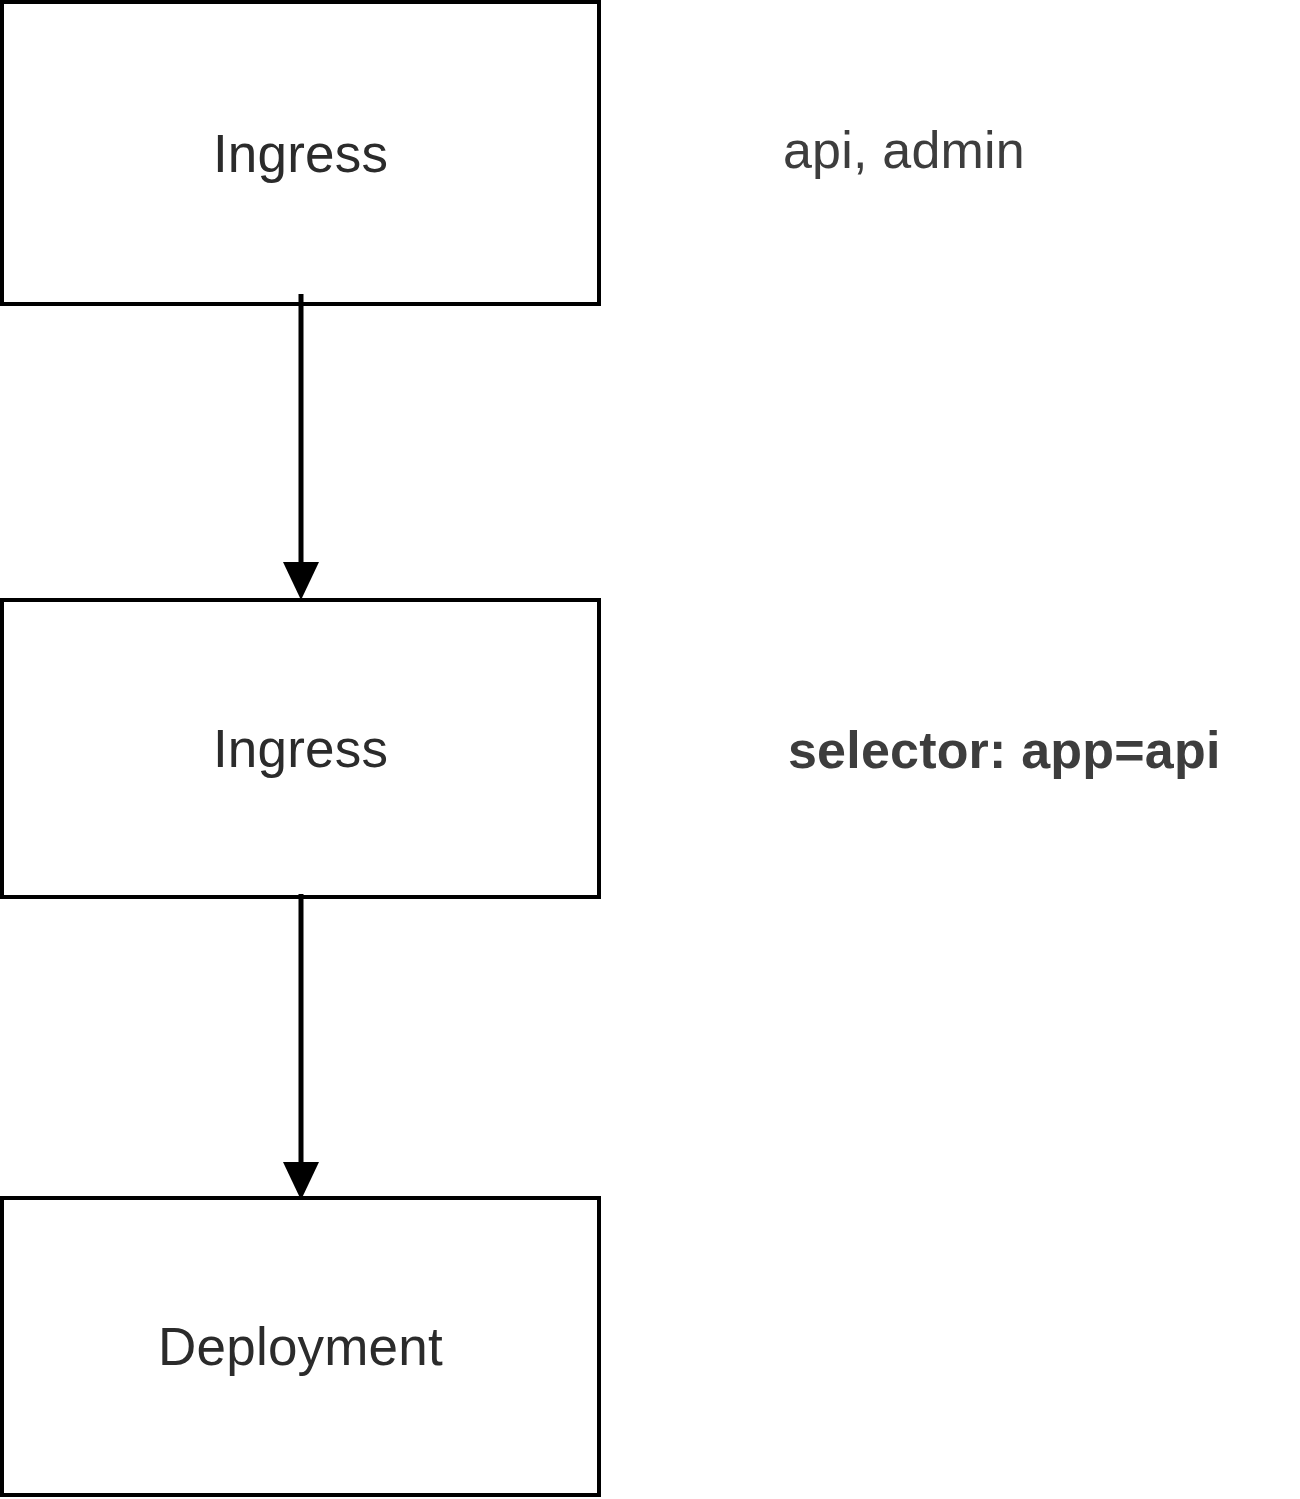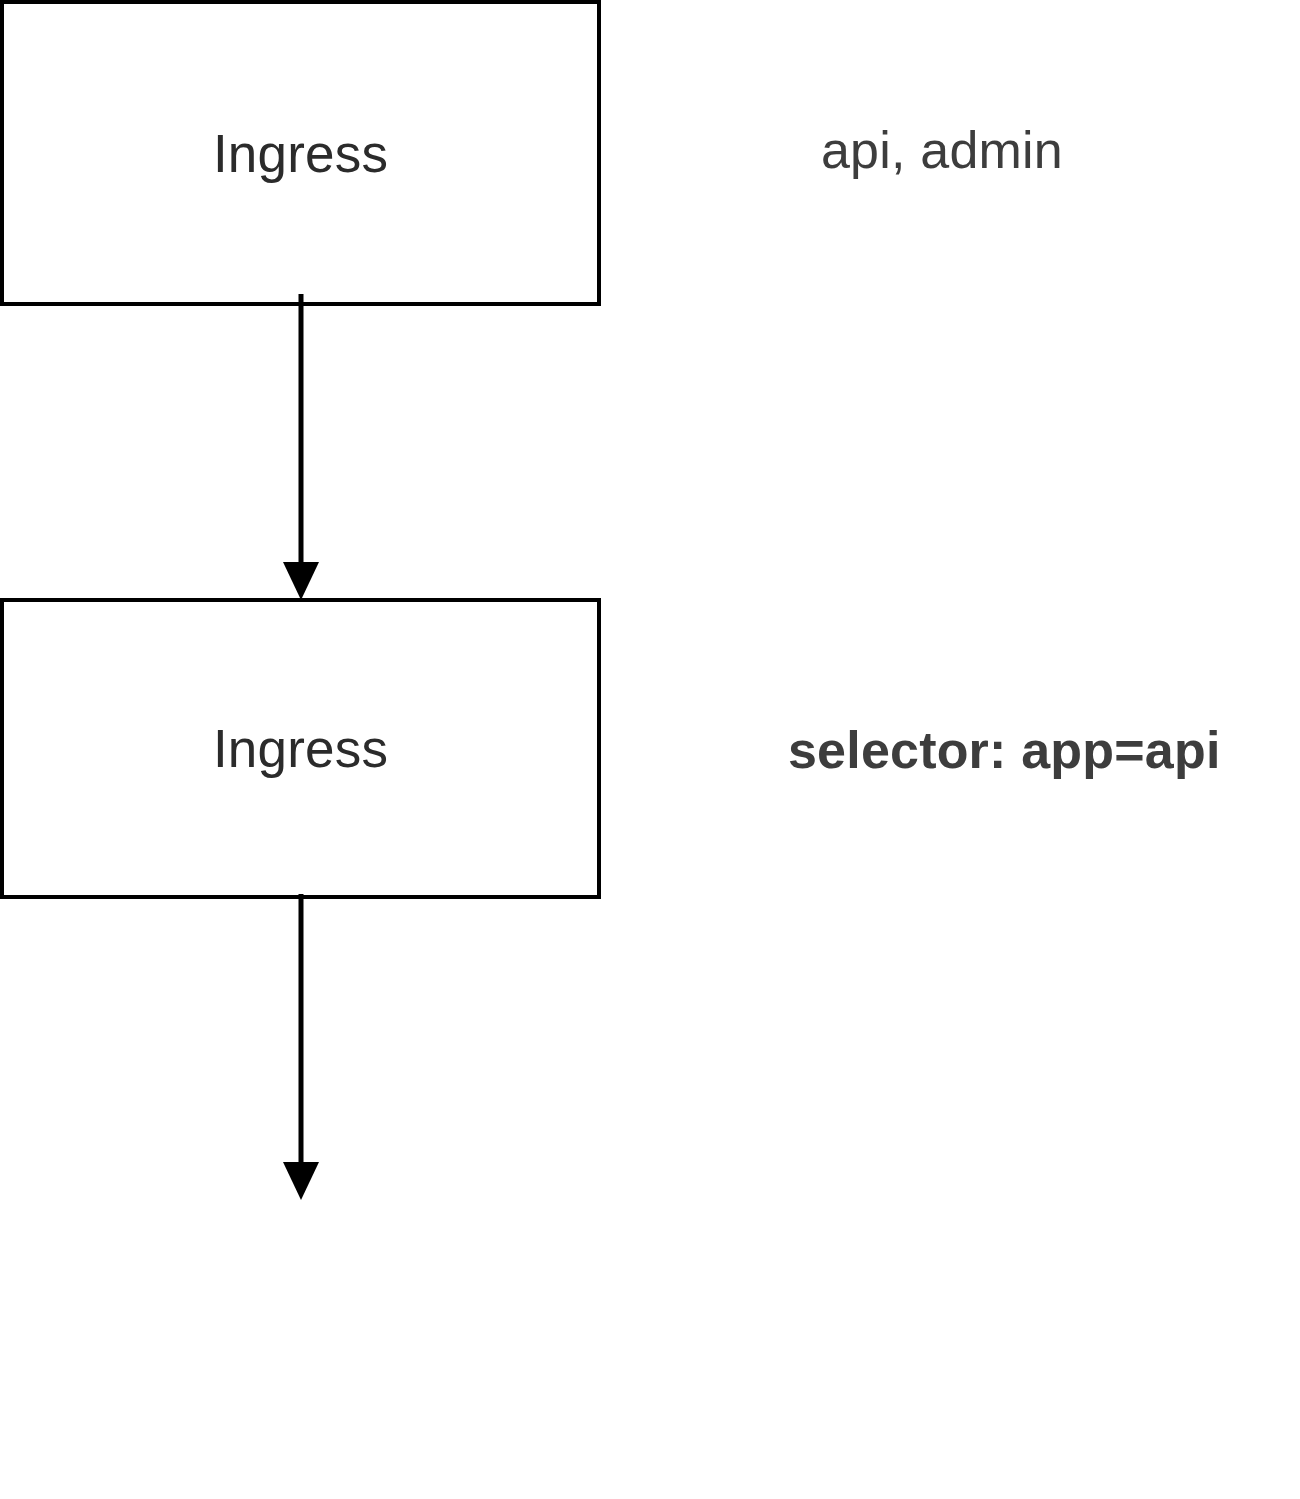--- a/index.html
+++ b/index.html
@@ -60,21 +60,21 @@
   
   .annotation {
     position: absolute;
     font-size: 52px;
     line-height: 1;
     color: #3d3d3d;
     white-space: nowrap;
     font-weight: 400;
     letter-spacing: 0.2px;
   }
-  #annotation-ingress    { left: 821px; top: 124px;  }
+  #annotation-ingress    { left: 783px; top: 124px;  }
   #annotation-service    { left: 788px; top: 724px; font-weight: bold;  }
   #annotation-deployment { left: 804px; top: 1324px; }
 </style>
 </head>
 <body>
 
 <div id="canvas">
 
   <div class="node" id="node-ingress">
     <span class="node-label">Ingress</span>
@@ -87,19 +87,22 @@
 
   <div class="node" id="node-service">
     <span class="node-label">Ingress</span>
   </div>
 
   <svg class="connector" id="connector-service-deployment" viewBox="0 0 1300 310" width="1300" height="310">
     <line x1="301" y1="0" x2="301" y2="288" stroke="#000000" stroke-width="5"></line>
     <polygon points="301,306 283,268 319,268" fill="#000000"></polygon>
   </svg>
 
+  <div class="node" id="node-deployment">
+    <span class="node-label">Deployment</span>
+  </div>
 
   <div class="annotation" id="annotation-ingress">api, admin</div>
 
   <div class="annotation" id="annotation-service">selector: app=api</div>
 
 
 </div>
 
 </body></html>

